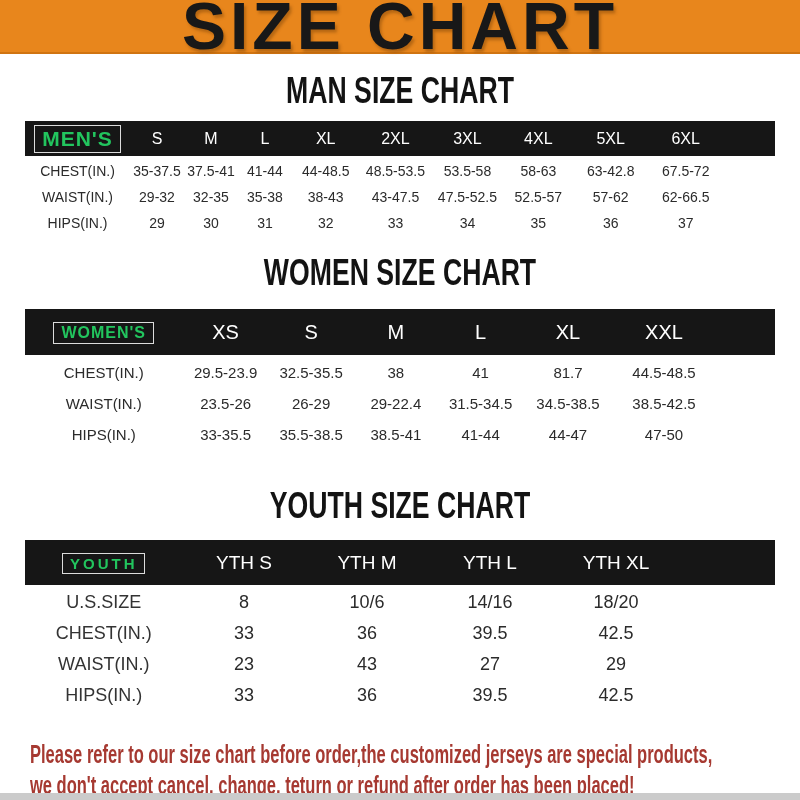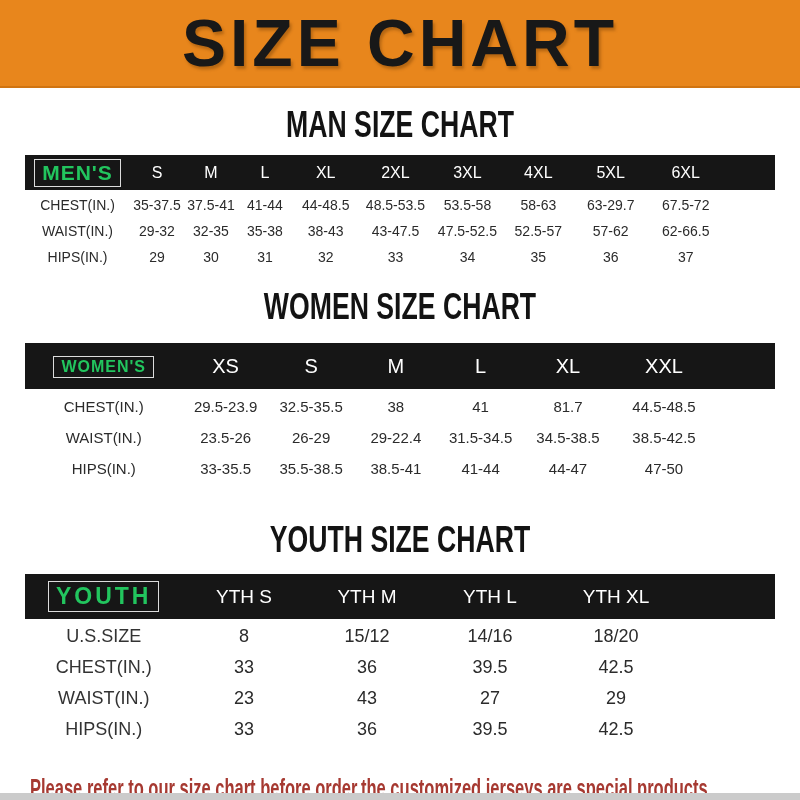--- a/index.html
+++ b/index.html
@@ -8,21 +8,21 @@
     width: 800px;
     height: 800px;
     background: #ffffff;
     font-family: "Liberation Sans", sans-serif;
     overflow: hidden;
     position: relative;
   }
 
   
   .banner {
-    height: 88px;
+    height: 54px;
     background: #E8861C;
     display: flex;
     align-items: center;
     justify-content: center;
     border-bottom: 2px solid #D07411;
     box-sizing: border-box;
   }
   .banner h1 {
     margin: 0;
     font-size: 66px;
@@ -77,21 +77,21 @@
   .hdr-label {
     display: inline-block;
     border: 1px solid rgba(255,255,255,0.85);
     padding: 1px 7px;
     font-weight: bold;
     color: #22c55e;
     white-space: nowrap;
   }
   #sec0 .hdr-label { font-size: 21px; letter-spacing: 1px; }
   #sec1 .hdr-label { font-size: 16px; letter-spacing: 1px; }
-  #sec2 .hdr-label { font-size: 23px; letter-spacing: 3px; }
+  #sec2 .hdr-label { font-size: 15px; letter-spacing: 3px; }
 
   table.size-table tbody td {
     text-align: center;
     color: #2b2b2b;
     background: #ffffff;
     overflow: hidden;
     white-space: nowrap;
   }
   #sec0 tbody td { height: 21px; font-size: 14px; }
   #sec1 tbody td { height: 25px; font-size: 15px; }
@@ -163,21 +163,21 @@
         <tbody>
           <tr class="shade">
             <td class="row-label">CHEST(IN.)</td>
             <td>35-37.5</td>
             <td>37.5-41</td>
             <td>41-44</td>
             <td>44-48.5</td>
             <td>48.5-53.5</td>
             <td>53.5-58</td>
             <td>58-63</td>
-            <td>63-29.7</td>
+            <td>63-42.8</td>
             <td>67.5-72</td>
             <td></td>
           </tr>
           <tr>
             <td class="row-label">WAIST(IN.)</td>
             <td>29-32</td>
             <td>32-35</td>
             <td>35-38</td>
             <td>38-43</td>
             <td>43-47.5</td>
@@ -286,21 +286,21 @@
             <th>YTH M</th>
             <th>YTH L</th>
             <th>YTH XL</th>
             <th></th>
           </tr>
         </thead>
         <tbody>
           <tr class="shade">
             <td class="row-label">U.S.SIZE</td>
             <td>8</td>
-            <td>15/12</td>
+            <td>10/6</td>
             <td>14/16</td>
             <td>18/20</td>
             <td></td>
           </tr>
           <tr>
             <td class="row-label">CHEST(IN.)</td>
             <td>33</td>
             <td>36</td>
             <td>39.5</td>
             <td>42.5</td>

